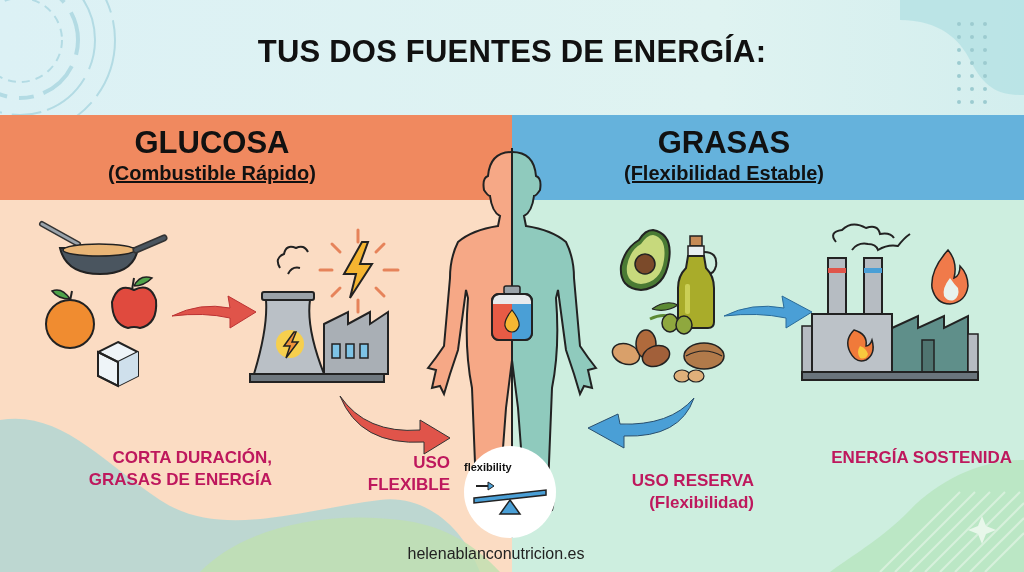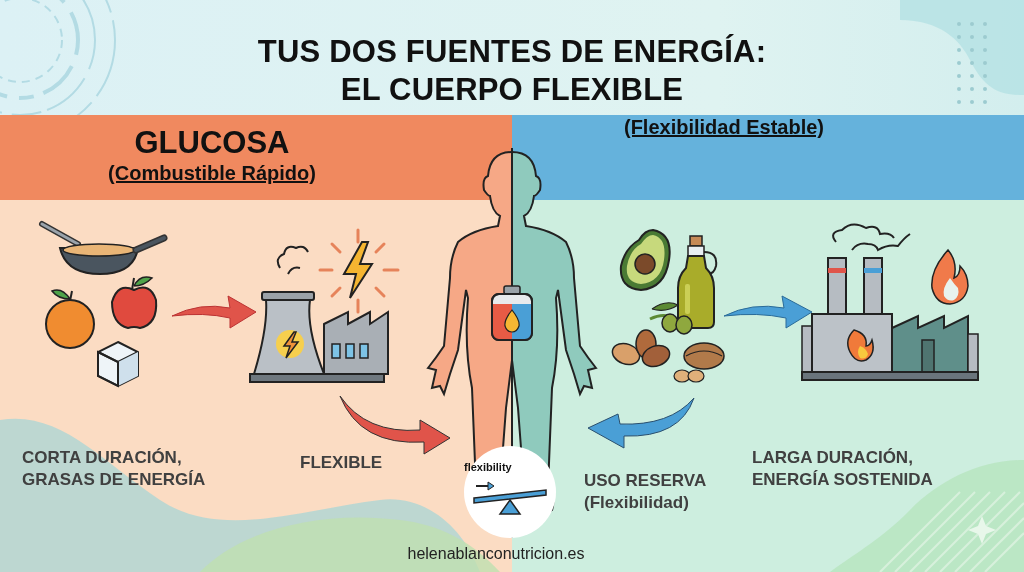--- a/index.html
+++ b/index.html
@@ -8,21 +8,21 @@
   .canvas { position: absolute; left: 0; top: 0; width: 1024px; height: 572px; overflow: hidden; }
   .top-bg { position: absolute; left: 0; top: 0; width: 1024px; height: 115px; background: linear-gradient(90deg, #dcf1f5 0%, #dff3f1 70%, #d3eeee 100%); }
   .title { position: absolute; left: 0; top: 33px; width: 1024px; text-align: center; font-weight: 700; font-size: 31px; line-height: 38px; color: #111; letter-spacing: 0.2px; }
   .band-left { position: absolute; left: 0; top: 115px; width: 512px; height: 85px; background: #f0895f; }
   .band-right { position: absolute; left: 512px; top: 115px; width: 512px; height: 85px; background: #65b2dc; }
   .panel-left { position: absolute; left: 0; top: 200px; width: 512px; height: 372px; background: #fbdcc3; }
   .panel-right { position: absolute; left: 512px; top: 200px; width: 512px; height: 372px; background: #cdeedf; }
   .band-title { position: absolute; width: 408px; text-align: center; font-weight: 700; color: #111; padding-left: 16px; }
   .band-title .main { display: block; font-size: 31px; line-height: 36px; margin-top: 10px; }
   .band-title .sub { display: block; font-size: 20px; line-height: 24px; text-decoration: underline; }
-  .caption { position: absolute; text-align: left; font-weight: 700; font-size: 17px; line-height: 22px; color: #404040; }
+  .caption { position: absolute; text-align: right; font-weight: 700; font-size: 17px; line-height: 22px; color: #be185d; }
   .footer { position: absolute; left: 0; width: 992px; top: 545px; text-align: center; font-size: 16px; color: #222; }
   svg { position: absolute; overflow: visible; }
 </style>
 </head>
 <body>
 
 <div class="canvas">
 
   <div class="top-bg"></div>
   <svg style="left:0;top:0" width="130" height="130" viewBox="0 0 130 130">
@@ -55,21 +55,20 @@
         <circle cx="72" cy="89" r="2"></circle>
         <circle cx="85" cy="89" r="2"></circle>
       <circle cx="59" cy="102" r="2"></circle>
         <circle cx="72" cy="102" r="2"></circle>
         <circle cx="85" cy="102" r="2"></circle>
     </g>
   </svg>
 
   <div class="title">
     <div>TUS DOS FUENTES DE ENERGÍA:</div>
-    <div>EL CUERPO FLEXIBLE</div>
   </div>
 
   <div class="band-left"></div>
   <div class="band-right"></div>
   <div class="panel-left"></div>
   <div class="panel-right"></div>
 
   <svg style="left:0;top:400px" width="1024" height="172" viewBox="0 0 1024 172">
     <path d="M0 20 C60 10 100 60 160 100 C220 140 300 110 380 100 C420 95 460 120 480 172 L0 172 Z" fill="#a8d6d6" opacity="0.75"></path>
     <path d="M200 172 C240 130 320 110 400 120 C440 125 470 140 500 172 Z" fill="#bfe0b0" opacity="0.8"></path>
@@ -85,20 +84,21 @@
         <line x1="985" y1="172" x2="1024" y2="133"></line>
     </g>
     <path d="M982 116 L986 126 L996 130 L986 134 L982 144 L978 134 L968 130 L978 126 Z" fill="#e8f7ea"></path>
   </svg>
 
   <div class="band-title" style="left:0;top:115px">
     <span class="main">GLUCOSA</span>
     <span class="sub">(Combustible Rápido)</span>
   </div>
   <div class="band-title" style="left:512px;top:115px">
+    <span class="main">GRASAS</span>
     <span class="sub">(Flexibilidad Estable)</span>
   </div>
 
   <svg style="left:38px;top:218px" width="130" height="60" viewBox="0 0 130 60">
     <line x1="4" y1="6" x2="40" y2="26" stroke="#333" stroke-width="6" stroke-linecap="round"></line>
     <line x1="4" y1="6" x2="40" y2="26" stroke="#9aa3ab" stroke-width="3" stroke-linecap="round"></line>
     <path d="M22 30 L100 30 Q96 56 62 56 Q28 56 22 30 Z" fill="#4a555f" stroke="#222" stroke-width="2"></path>
     <ellipse cx="61" cy="32" rx="36" ry="6" fill="#e9b576" stroke="#222" stroke-width="1.5"></ellipse>
     <line x1="98" y1="32" x2="126" y2="20" stroke="#333" stroke-width="7" stroke-linecap="round"></line>
     <line x1="98" y1="32" x2="126" y2="20" stroke="#4a555f" stroke-width="4" stroke-linecap="round"></line>
@@ -241,25 +241,25 @@
       <path d="M2 18 L74 10 L74 15 L2 23 Z" fill="#4a9fd6" stroke="#222" stroke-width="1.5"></path>
       <path d="M38 20 L48 34 L28 34 Z" fill="#4a9fd6" stroke="#222" stroke-width="1.5"></path>
     </svg>
   </div>
 
   <div class="caption" style="left:22px;top:447px;width:250px">
     <div>CORTA DURACIÓN,</div>
     <div>GRASAS DE ENERGÍA</div>
   </div>
   <div class="caption" style="left:300px;top:452px;width:150px">
+    <div>USO</div>
     <div>FLEXIBLE</div>
   </div>
   <div class="caption" style="left:584px;top:470px;width:170px">
     <div>USO RESERVA</div>
     <div>(Flexibilidad)</div>
   </div>
   <div class="caption" style="left:752px;top:447px;width:260px">
-    <div>LARGA DURACIÓN,</div>
     <div>ENERGÍA SOSTENIDA</div>
   </div>
 
   <div class="footer">helenablanconutricion.es</div>
 </div>
 
 </body></html>

